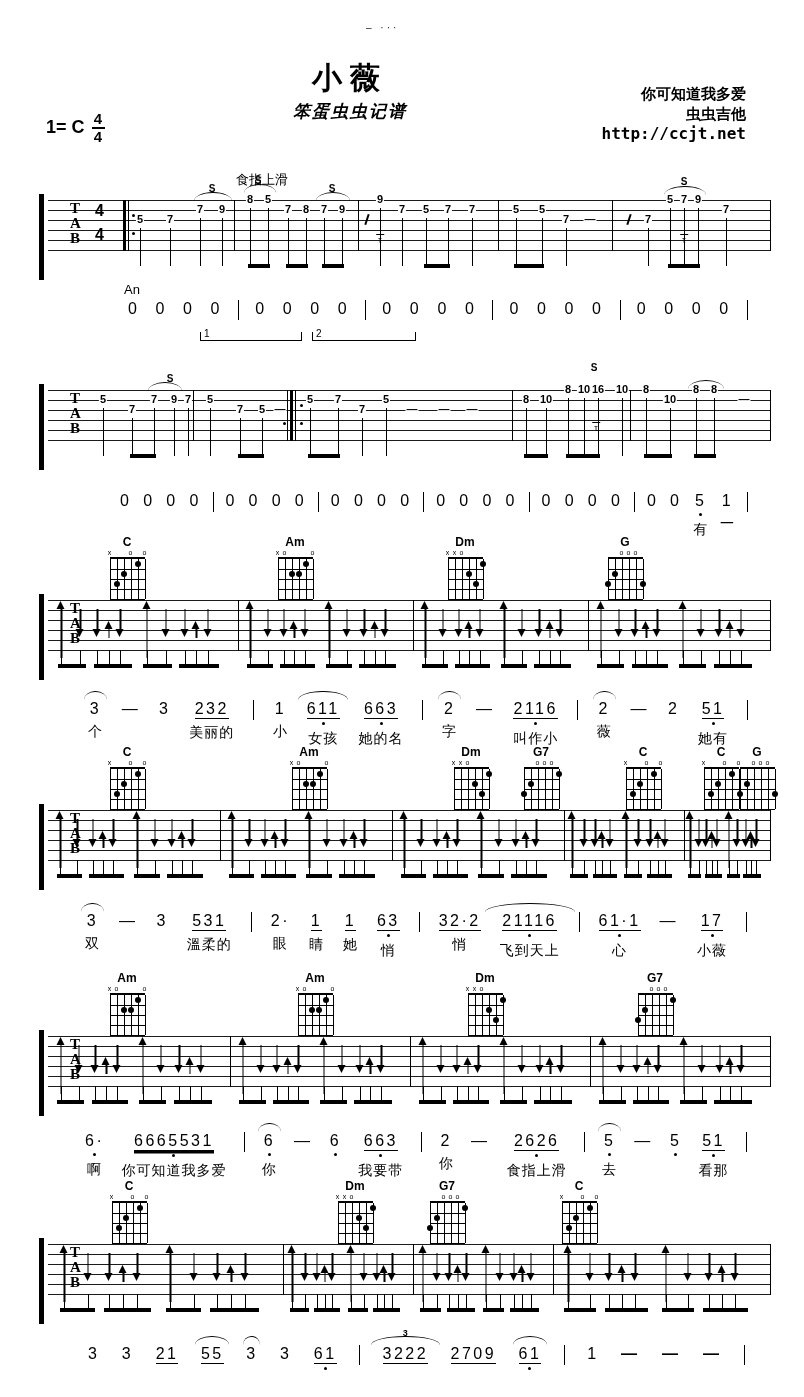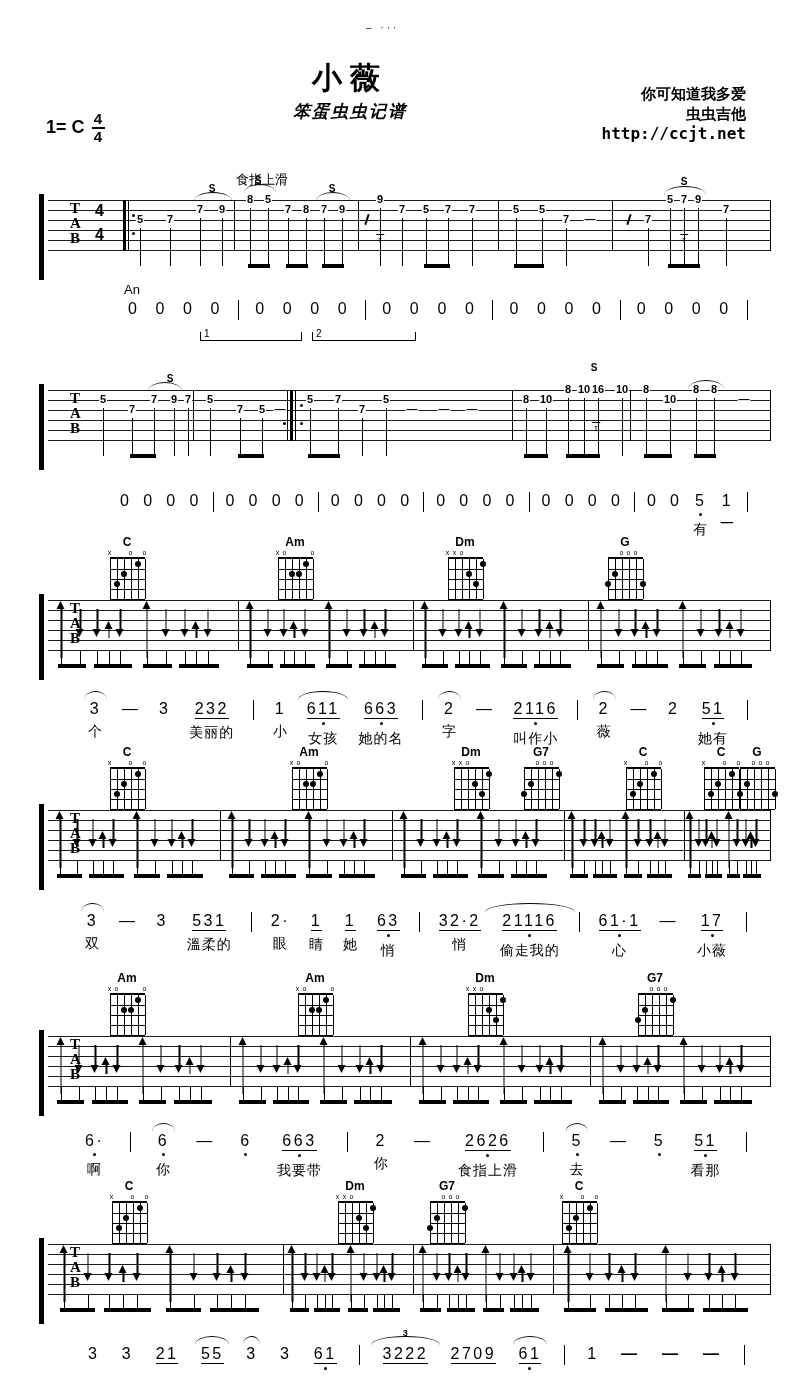--- a/index.html
+++ b/index.html
@@ -1990,21 +1990,21 @@
         </div>
         <div class="ncell-bar"></div>
         <div class="ncell">
           <div class="num u1">32·2</div>
           <div class="lyr">悄</div>
         </div>
         <div class="ncell">
           <div class="arc"></div>
           <div class="num u1">21116</div>
           <div class="ndot"></div>
-          <div class="lyr">偷走我的</div>
+          <div class="lyr">飞到天上</div>
         </div>
         <div class="ncell-bar"></div>
         <div class="ncell">
           <div class="num u1">61·1</div>
           <div class="ndot"></div>
           <div class="lyr">心</div>
         </div>
         <div class="ncell">
           <div class="num">—</div>
         </div>
@@ -2013,20 +2013,25 @@
           <div class="ndot"></div>
           <div class="lyr">小薇</div>
         </div>
         <div class="ncell-bar"></div>
       </div>
       <div class="numrow" style="top: 1132px; left: 85px; width: 662px;">
         <div class="ncell">
           <div class="num">6·</div>
           <div class="ndot"></div>
           <div class="lyr">啊</div>
+        </div>
+        <div class="ncell">
+          <div class="num u2">6665531</div>
+          <div class="ndot"></div>
+          <div class="lyr">你可知道我多爱</div>
         </div>
         <div class="ncell-bar"></div>
         <div class="ncell">
           <div class="arc"></div>
           <div class="num">6</div>
           <div class="ndot"></div>
           <div class="lyr">你</div>
         </div>
         <div class="ncell">
           <div class="num">—</div>

